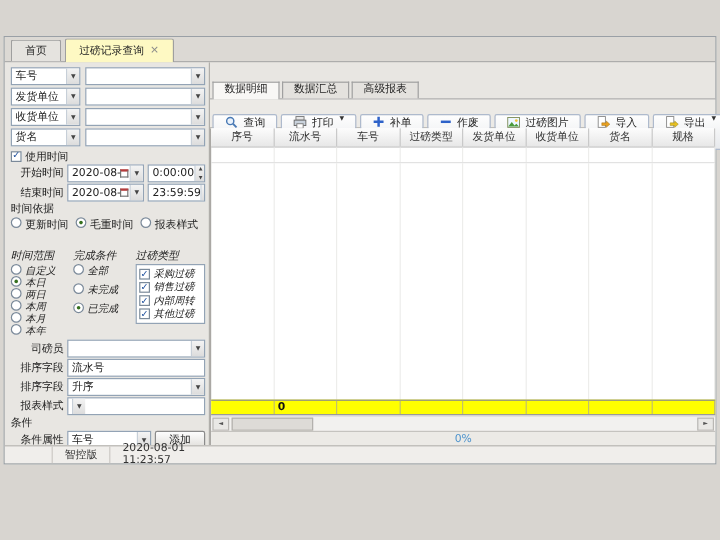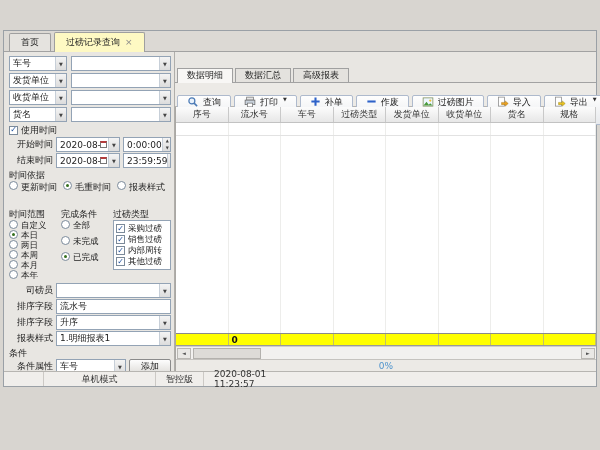--- a/index.html
+++ b/index.html
@@ -47,21 +47,21 @@
   .cal { width:7px; height:7px; border:1px solid #777; border-top:2px solid #b43c3c;
          background:#fff; margin-right:1px; flex:none; }
   .spin { flex:1; background:#fff; border:1px solid #93a3b5; height:15px;
           display:flex; align-items:center; padding-left:3px; overflow:hidden; }
   .spin .txt { flex:1; }
   .arrows { width:10px; height:100%; flex:none; display:flex; flex-direction:column;
             border-left:1px solid #c7cfd8; background:linear-gradient(#f4f4f4,#dcdcdc); }
   .arrows span { flex:1; display:flex; align-items:center; justify-content:center;
                  font-size:4px; color:#444; line-height:1; }
   .sec-title { height:10px; line-height:10px; margin:2px 0 1px; white-space:nowrap; }
-  .cols { display:flex; margin:14px 0 3px; }
+  .cols { display:flex; margin:14px 0 3px;font-style:italic; }
   .colA { width:52px; flex:none; } .colB { width:52px; flex:none; } .colC { flex:1; min-width:0; }
   .colA .rrow, .colB .rrow { height:9px; font-size:8.5px; margin-bottom:1px; }
   .colB .rrow { margin-bottom:7px; }
   .listbox { border:1px solid #93a3b5; background:#fff; padding:2px 2px; }
   .listbox .check-row { height:11px; margin-bottom:0; font-size:8.5px; }
   .tinput { flex:1; background:#fff; border:1px solid #93a3b5; height:15px;
             display:flex; align-items:center; padding-left:3px; }
   .btn { width:42px; flex:none; height:16px; display:flex; align-items:center; justify-content:center;
          background:linear-gradient(#fdfdfd,#dedcd8); border:1px solid #8b8b8b; border-radius:2px; }
   .indent { padding-left:6px; }
@@ -317,21 +317,20 @@
         <div class="trow">
           <span class="tlabel">排序字段</span>
           <div class="combo" style="flex:1;gap:23px;">
             <span class="txt">升序</span>
             <span class="dd"></span>
           </div>
         </div>
         <div class="trow">
           <span class="tlabel">报表样式</span>
           <div class="combo" style="flex:1;">
-            <span class="txt">1.明细报表1</span>
             <span class="dd"></span>
           </div>
         </div>
 
         <div class="sec-title">条件</div>
         <div class="trow">
           <span class="tlabel indent">条件属性</span>
           <div class="combo" style="flex:1;">
             <span class="txt">车号</span>
             <span class="dd"></span>
@@ -471,23 +470,20 @@
           </div>
           <div class="progress">
             <span>0%</span>
           </div>
         </div>
       </div>
     </div>
 
     <div class="statusbar">
       <div class="ssec s0"></div>
-      <div class="ssec s1">
-        <span>单机模式</span>
-      </div>
       <div class="ssec s2">
         <span>智控版</span>
       </div>
       <div class="ssec s4">
         <span>2020-08-01 11:23:57</span>
       </div>
     </div>
   </div>
 </div>
 

